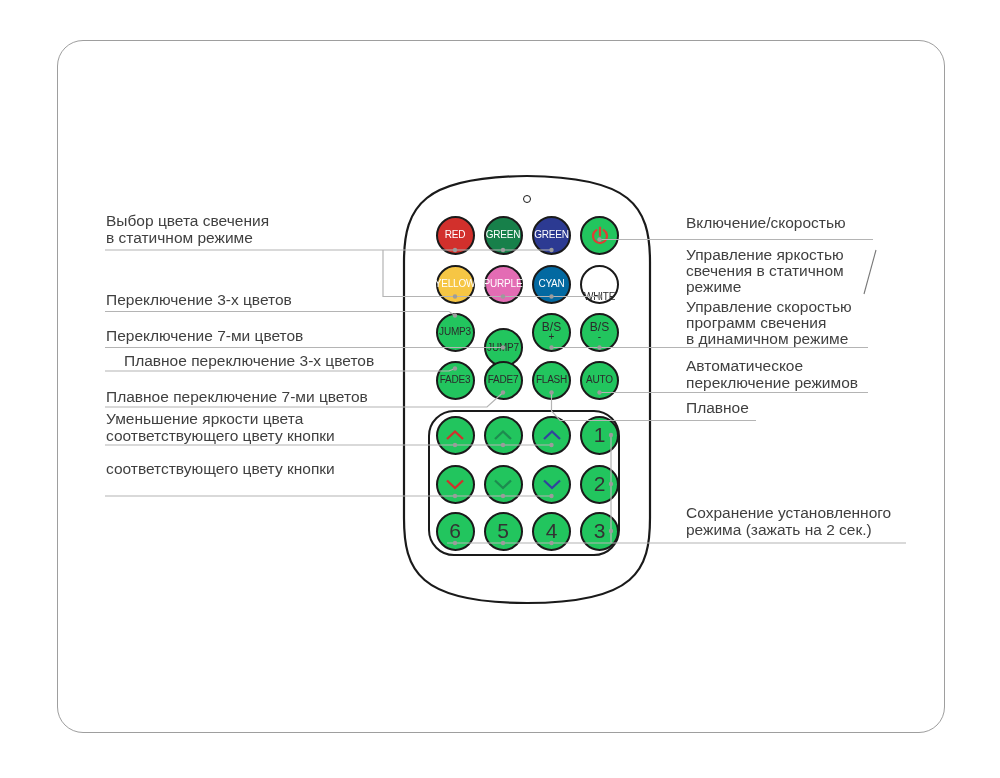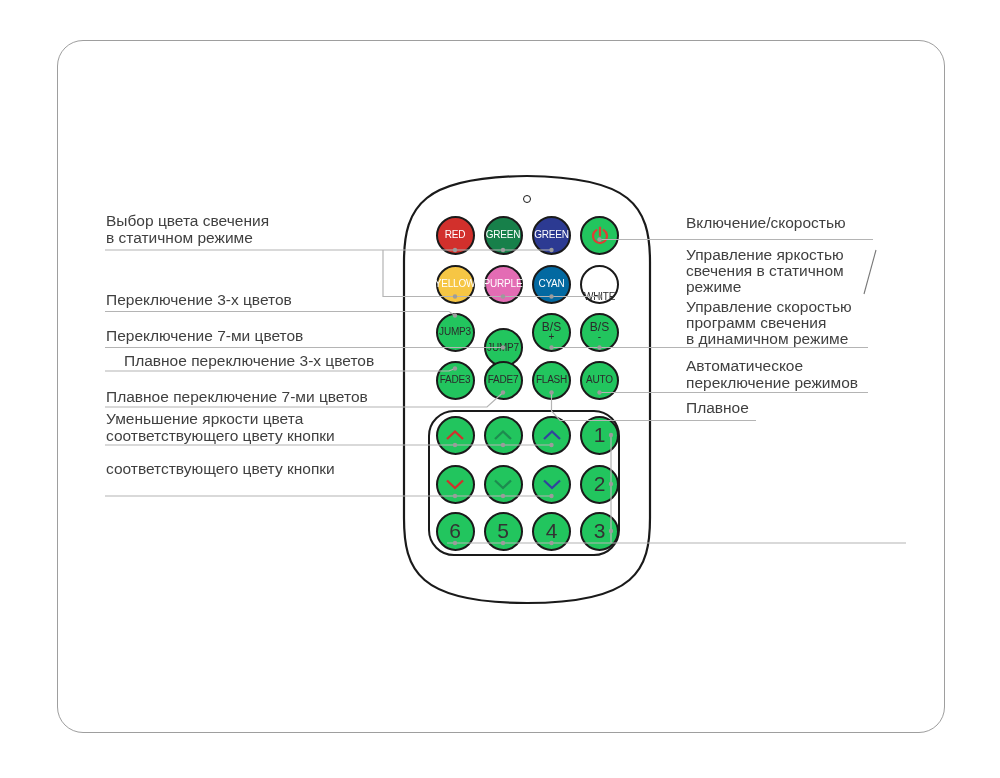--- a/index.html
+++ b/index.html
@@ -189,20 +189,24 @@
     <div>Управление яркостью</div>
     <div>свечения в статичном</div>
     <div>режиме</div>
   </div>
   <div class="callout" style="left:686px;top:357px">
     <div>Автоматическое</div>
     <div>переключение режимов</div>
   </div>
   <div class="callout" style="left:686px;top:399px">
     <div>Плавное</div>
+  </div>
+  <div class="callout" style="left:686px;top:504px">
+    <div>Сохранение установленного</div>
+    <div>режима (зажать на 2 сек.)</div>
   </div>
 
   <svg class="layer connector-layer" viewBox="0 0 1000 778">
     <path class="lead" d="M105,250 H551.5"></path>
     <path class="lead" d="M383,250 V296.5 H599.5"></path>
     <path class="lead" d="M105,311.5 H449 L455,315.5"></path>
     <path class="lead" d="M105,347.5 H503"></path>
     <path class="lead" d="M105,371 H449 L455,368.5"></path>
     <path class="lead" d="M105,407 H487 L503,392.5"></path>
     <path class="lead" d="M105,445 H551.5"></path>

